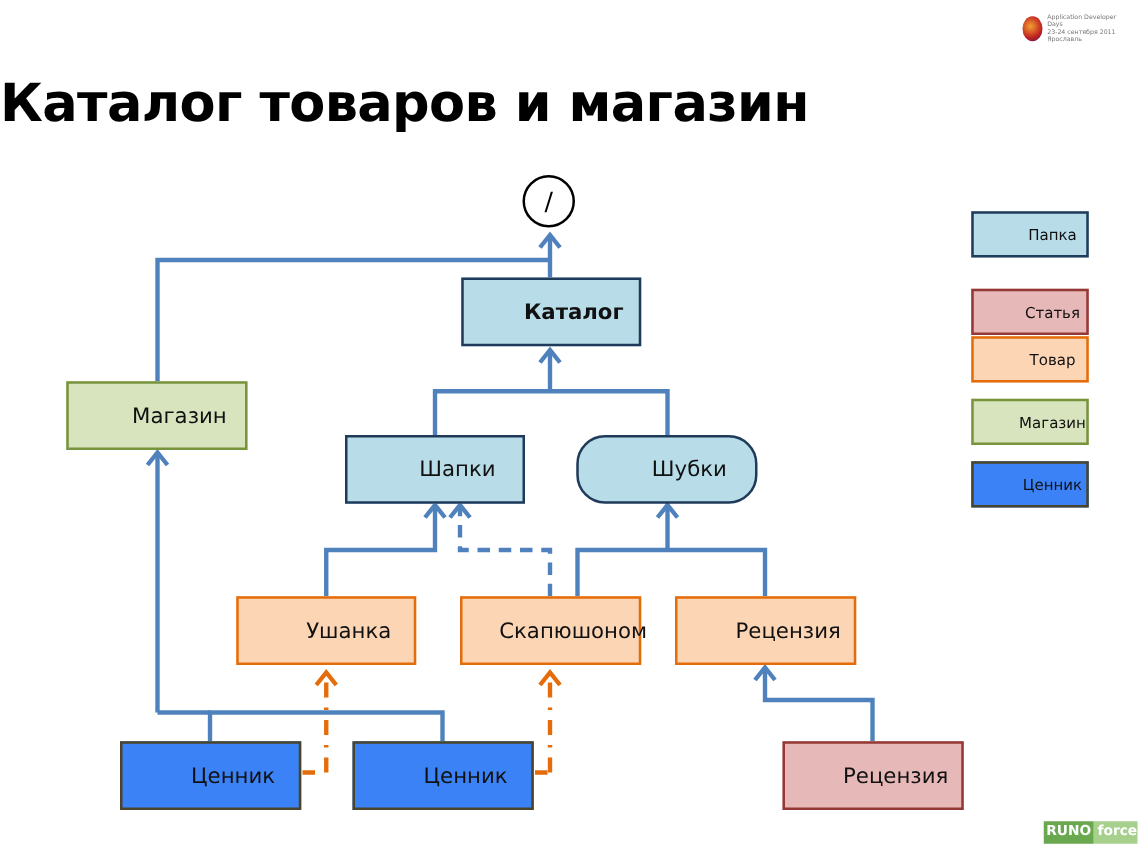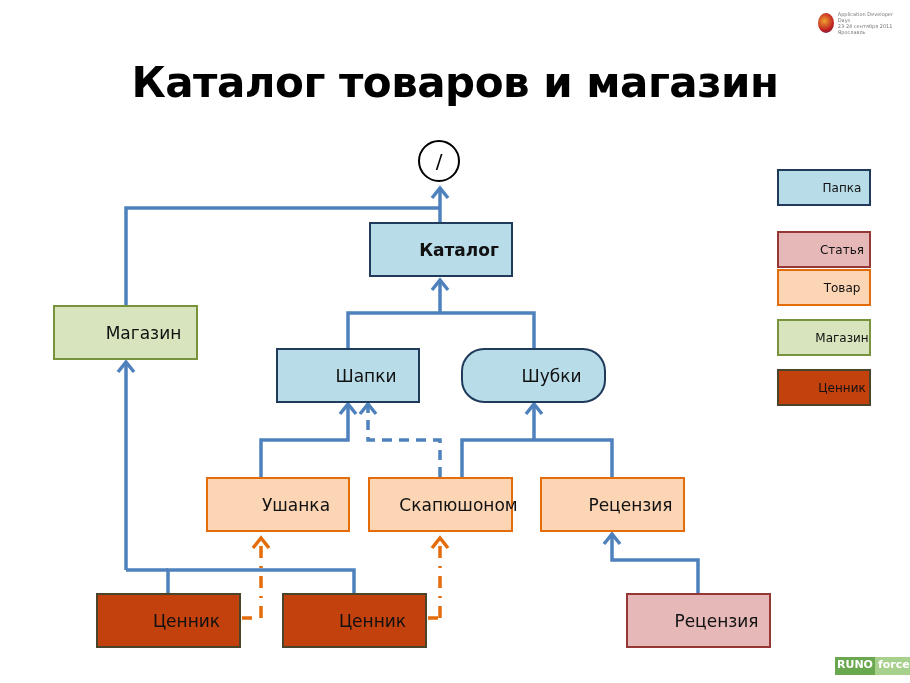--- a/index.html
+++ b/index.html
@@ -1,24 +1,24 @@
 <!DOCTYPE html>
 <html><head>
 <meta charset="utf-8">
 <style>
   html, body { margin:0; padding:0; background:#ffffff; }
   body { width:910px; height:683px; position:relative; overflow:hidden; font-family:"DejaVu Sans", "Liberation Sans", sans-serif; }
-  .title { position:absolute; left:0; width:910px; top:58px; text-align:center; font-size:42px; font-weight:bold; color:#000; letter-spacing:-0.5px; font-family:"DejaVu Sans", sans-serif; }
+  .title { position:absolute; left:0; width:910px; top:58px; font-size:42px; font-weight:bold; color:#000; letter-spacing:-0.5px; font-family:"DejaVu Sans", sans-serif; }
   svg#diagram { position:absolute; left:0; top:0; }
   .node { position:absolute; box-sizing:border-box; display:flex; align-items:center; justify-content:center; font-size:17px; color:#111; border-width:2px; border-style:solid; font-family:"DejaVu Sans", sans-serif;padding-left:36px; }
   .folder { background:#b8dde9; border-color:#1f3a5a; }
   .article { background:#e6b8b7; border-color:#953735; }
   .product { background:#fcd5b5; border-color:#e46c0a; }
   .shop { background:#d7e4bd; border-color:#77933c; }
-  .price { background:#c2410c; border-color:#4a452a; }
+  .price { background:#3b82f6; border-color:#4a452a; }
   .legend { font-size:12px; }
   .root { position:absolute; left:418px; top:140px; width:42px; height:42px; border:2px solid #000; border-radius:50%; box-sizing:border-box; display:flex; align-items:center; justify-content:center; font-size:20px; background:#fff; }
   .logo-top { position:absolute; left:818px; top:8px; width:86px; height:30px; display:flex; align-items:center; gap:4px; }
   .logo-ball { width:20px; height:20px; border-radius:50%; background:radial-gradient(circle at 40% 40%, #f0a030, #c02020 60%, #402060); }
   .logo-text { font-size:5px; color:#777; line-height:6px; }
   .logo-bottom { position:absolute; left:835px; top:657px; width:68px; height:18px; display:flex; font-size:11px; font-weight:bold; }
   .logo-bottom .a { background:#6aa84f; color:#fff; padding:1px 2px; }
   .logo-bottom .b { background:#a8d08d; color:#fff; padding:1px 3px; }
 </style>
 </head>
@@ -78,21 +78,21 @@
     <path d="M432,548 L440,538 L448,548"></path>
   </g>
 </svg>
 
 <div class="root">/</div>
 
 <div class="node folder" style="left:369px;top:222px;width:144px;height:55px;font-weight:bold;">Каталог</div>
 <div class="node shop" style="left:53px;top:305px;width:145px;height:55px;">Магазин</div>
 <div class="node folder" style="left:276px;top:348px;width:144px;height:55px;">Шапки</div>
 <div class="node folder" style="left:461px;top:348px;width:145px;height:55px;border-radius:23px;">Шубки</div>
-<div class="node product" style="left:206px;top:477px;width:144px;height:55px;">Ушанка</div>
+<div class="node product" style="left:189px;top:477px;width:144px;height:55px;">Ушанка</div>
 <div class="node product" style="left:368px;top:477px;width:145px;height:55px;">Скапюшоном</div>
 <div class="node product" style="left:540px;top:477px;width:145px;height:55px;">Рецензия</div>
 <div class="node price" style="left:96px;top:593px;width:145px;height:55px;">Ценник</div>
 <div class="node price" style="left:282px;top:593px;width:145px;height:55px;">Ценник</div>
 <div class="node article" style="left:626px;top:593px;width:145px;height:55px;">Рецензия</div>
 
 <div>
   <div class="node folder legend" style="left:777px;top:169px;width:94px;height:37px;">Папка</div>
   <div class="node article legend" style="left:777px;top:219px;width:94px;height:37px;margin-top:12px;">Статья</div>
   <div class="node product legend" style="left:777px;top:269px;width:94px;height:37px;text-align:right;">Товар</div>

